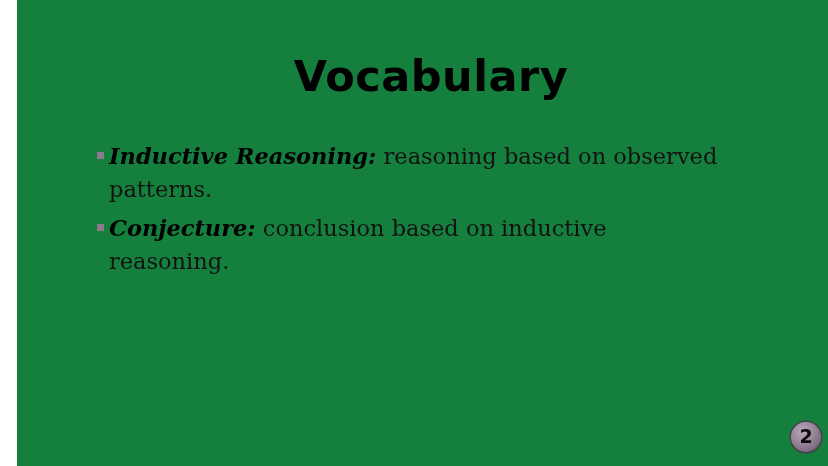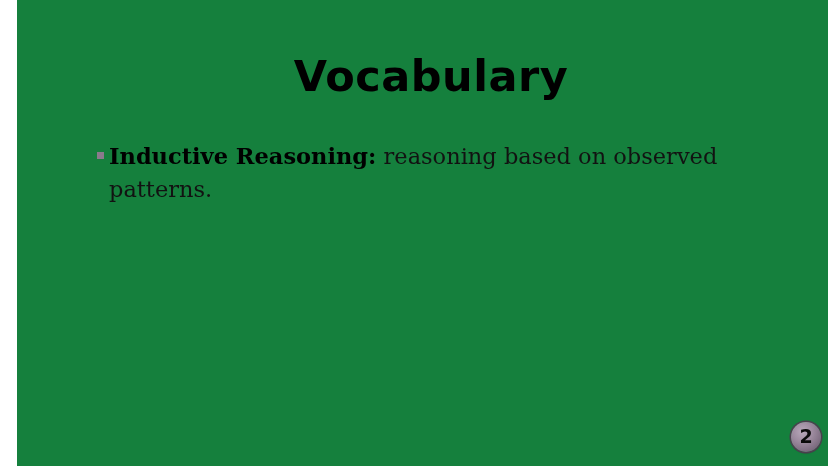--- a/index.html
+++ b/index.html
@@ -63,20 +63,21 @@
     top: 12px;
     width: 7px;
     height: 7px;
     background: #8a7a8c;
     display: block;
   }
 
   .bullet-term {
     font-weight: bold;
     color: #000000;
+    font-style: italic;
   }
 
   .bullet-def {
     font-weight: normal;
     color: #121212;
   }
 
   
   #page-badge {
     position: absolute;
@@ -108,20 +109,24 @@
 
   <div id="slide-title">Vocabulary</div>
 
   <div id="body-list">
 
     <div class="bullet-item">
       <span class="bullet-marker"></span>
       <span class="bullet-term">Inductive Reasoning:</span><span class="bullet-def"> reasoning based on observed patterns.</span>
     </div>
 
+    <div class="bullet-item">
+      <span class="bullet-marker"></span>
+      <span class="bullet-term">Conjecture:</span><span class="bullet-def"> conclusion based on inductive reasoning.</span>
+    </div>
 
 
   </div>
 
   <div id="page-badge">
     <span id="page-badge-number">2</span>
   </div>
 
 </div>
 

